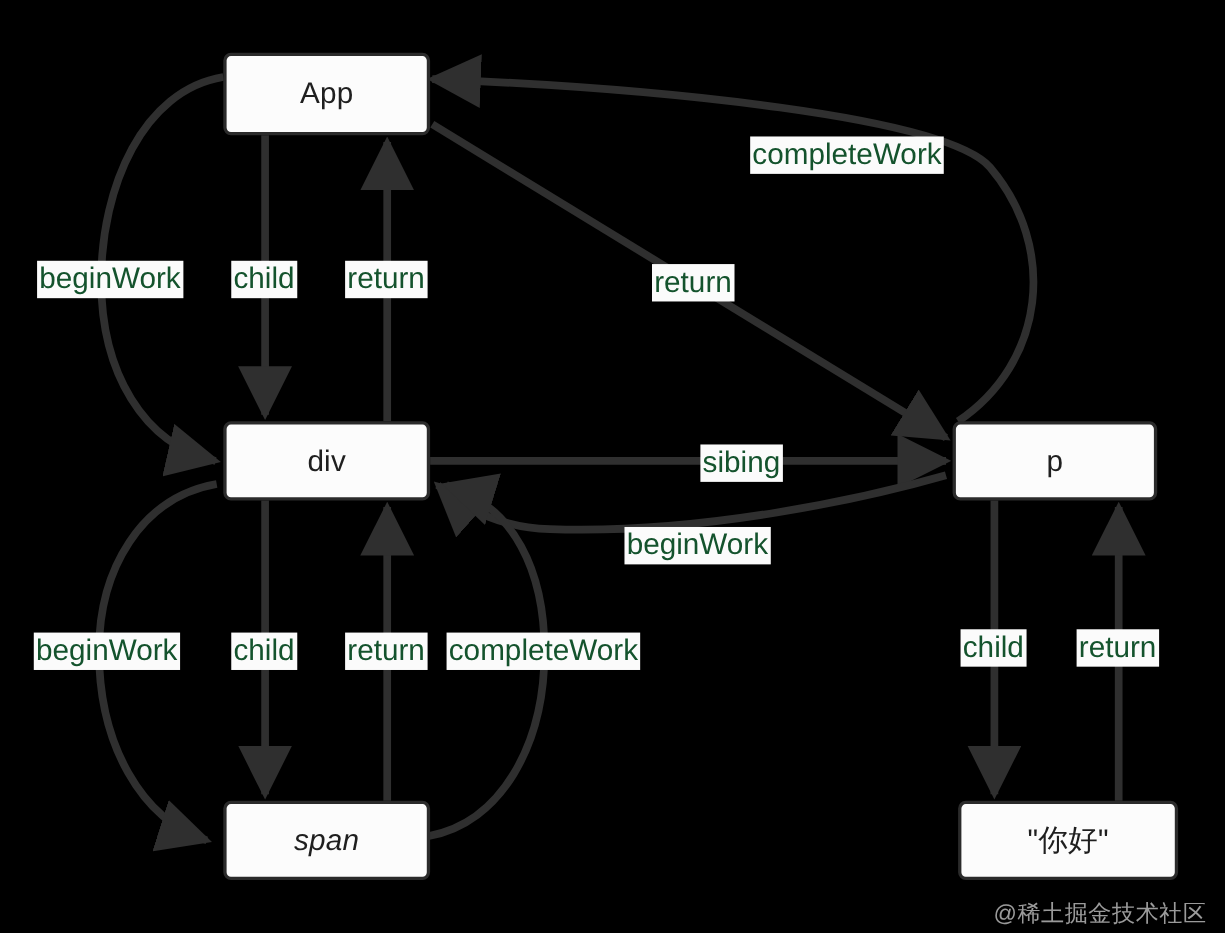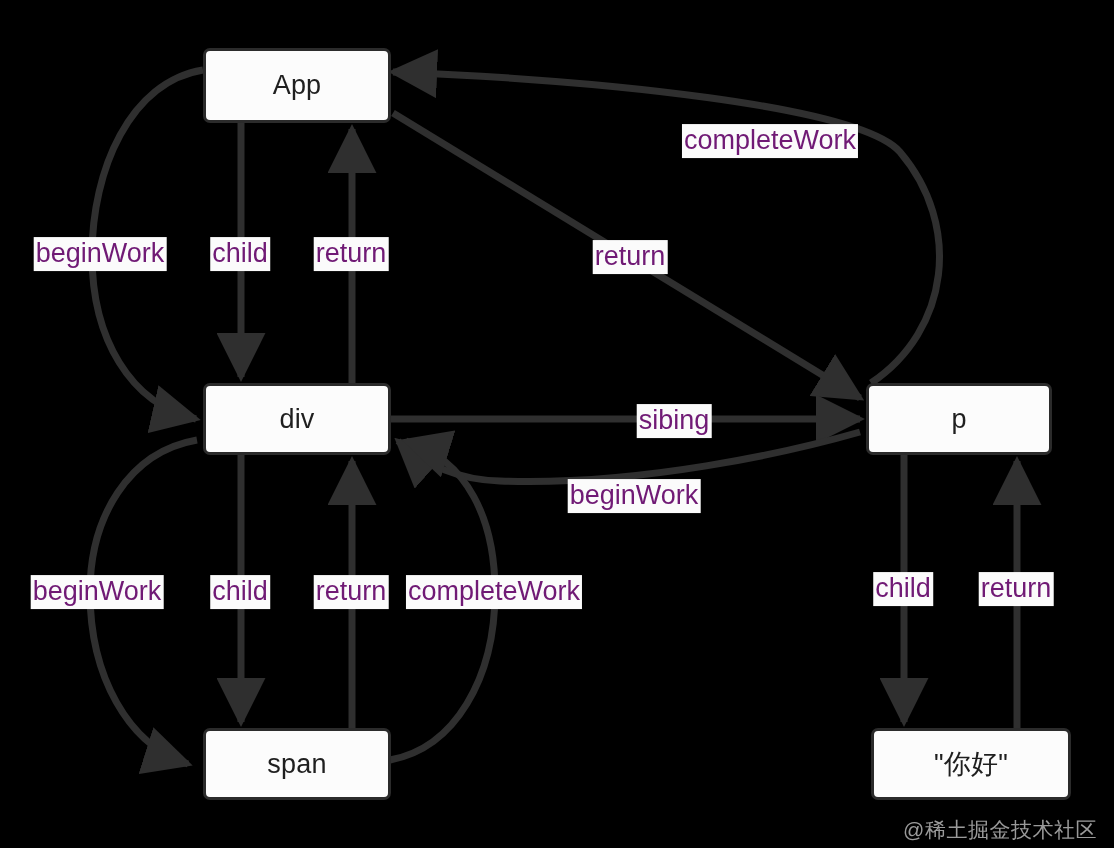--- a/index.html
+++ b/index.html
@@ -44,21 +44,21 @@
     font-family: "Liberation Sans", "DejaVu Sans", sans-serif;
     letter-spacing: 0.2px;
   }
   .node-label {
     line-height: 1;
     white-space: nowrap;
   }
   .edge-label {
     position: absolute;
     background: #fbfbfb;
-    color: #701a75;
+    color: #14532d;
     font-size: 27px;
     font-family: "Liberation Sans", "DejaVu Sans", sans-serif;
     white-space: nowrap;
     padding: 1px 2px;
     line-height: 1.18;
     box-sizing: border-box;
     transform: translate(-50%, -50%);
   }
   .watermark {
     position: absolute;
@@ -114,21 +114,21 @@
   </svg>
 
   <div class="node-box" style="left:203px; top:48px; width:188px; height:75px;">
     <span class="node-label">App</span>
   </div>
 
   <div class="node-box" style="left:203px; top:383px; width:188px; height:72px;">
     <span class="node-label">div</span>
   </div>
 
-  <div class="node-box" style="left:203px; top:728px; width:188px; height:72px;">
+  <div class="node-box" style="left:203px; top:728px; width:188px; height:72px;font-style:italic;">
     <span class="node-label">span</span>
   </div>
 
   <div class="node-box" style="left:866px; top:383px; width:186px; height:72px;">
     <span class="node-label">p</span>
   </div>
 
   <div class="node-box" style="left:871px; top:728px; width:200px; height:72px;">
     <span class="node-label">"你好"</span>
   </div>

